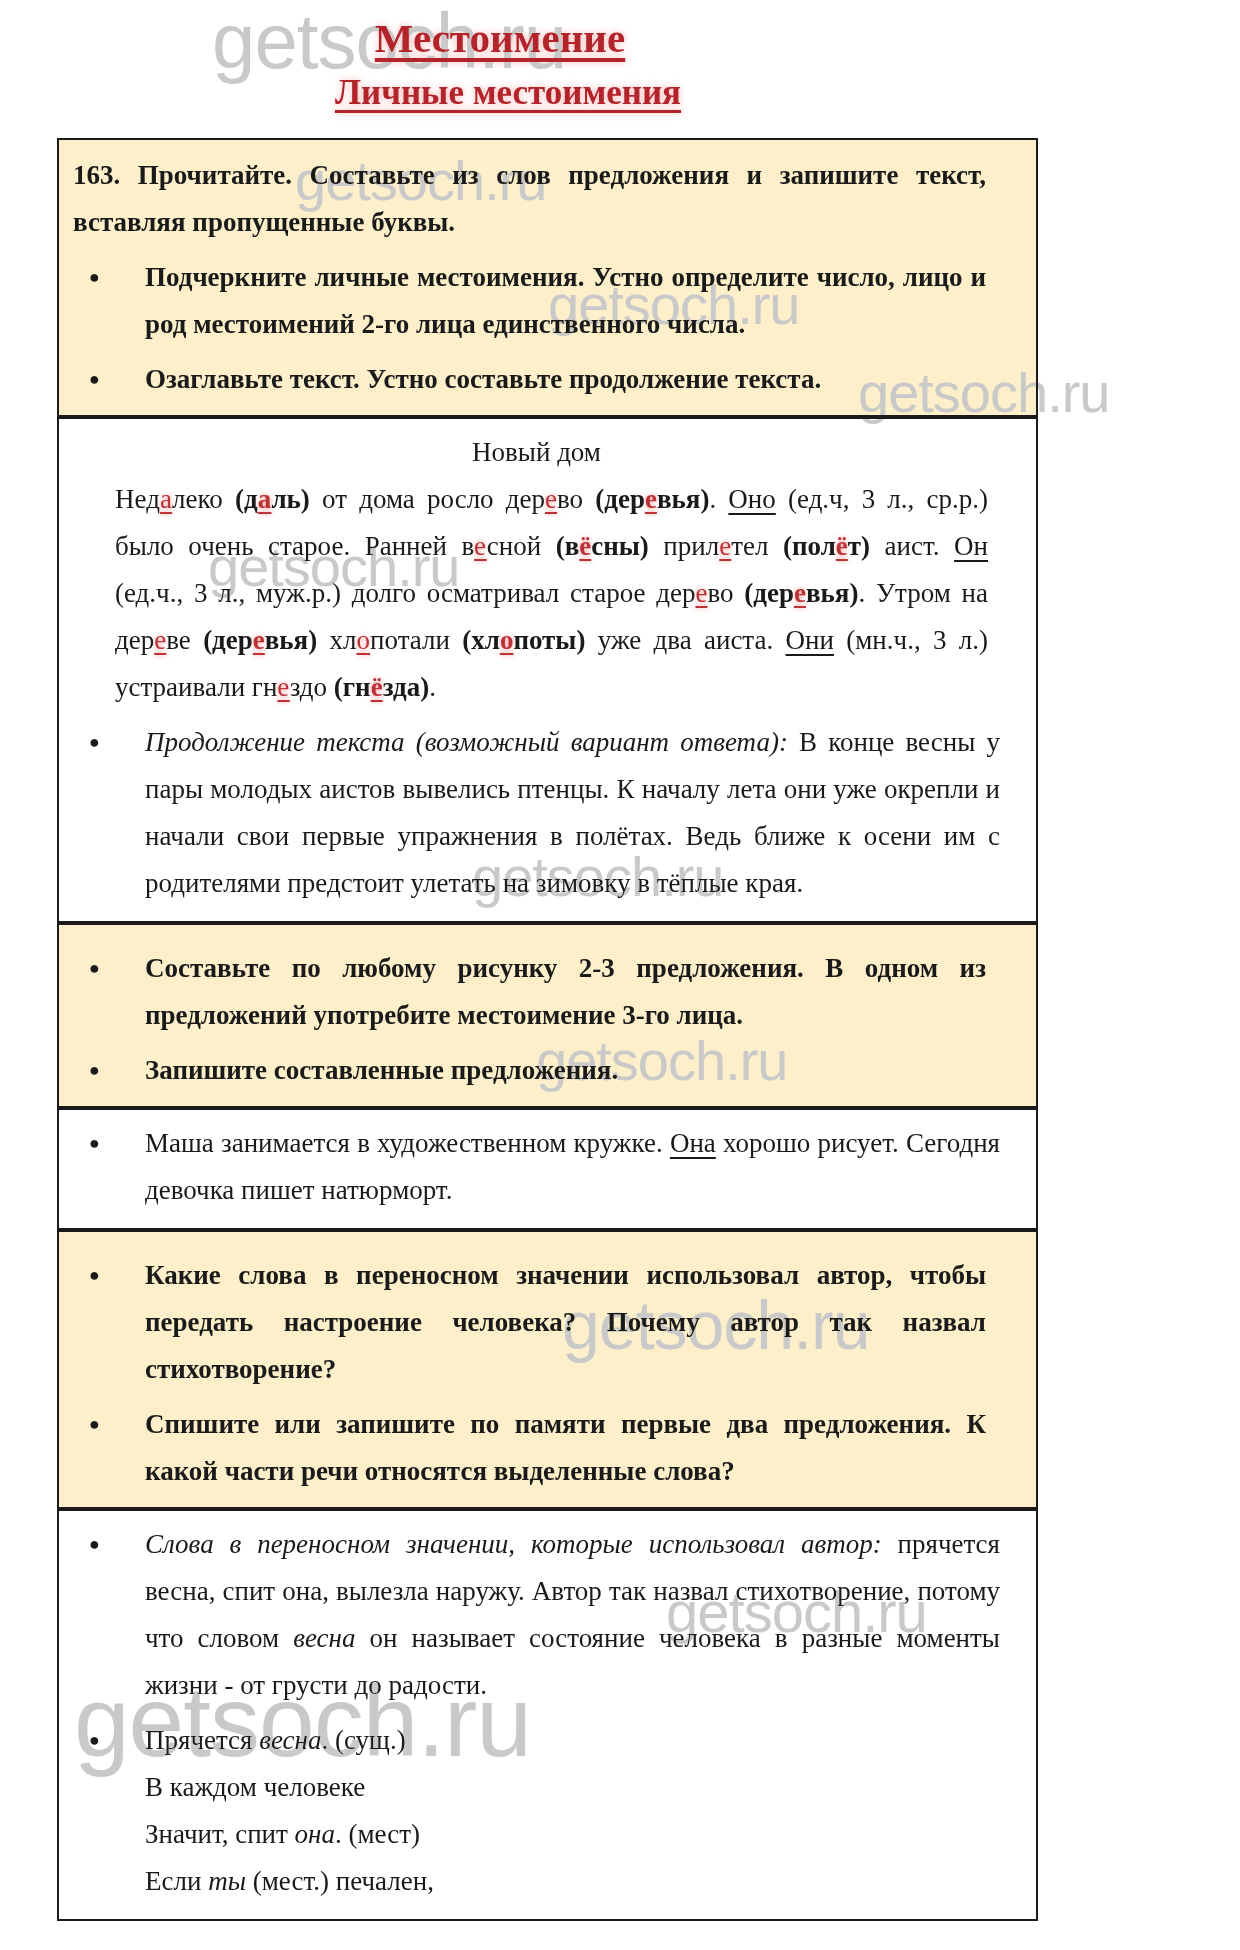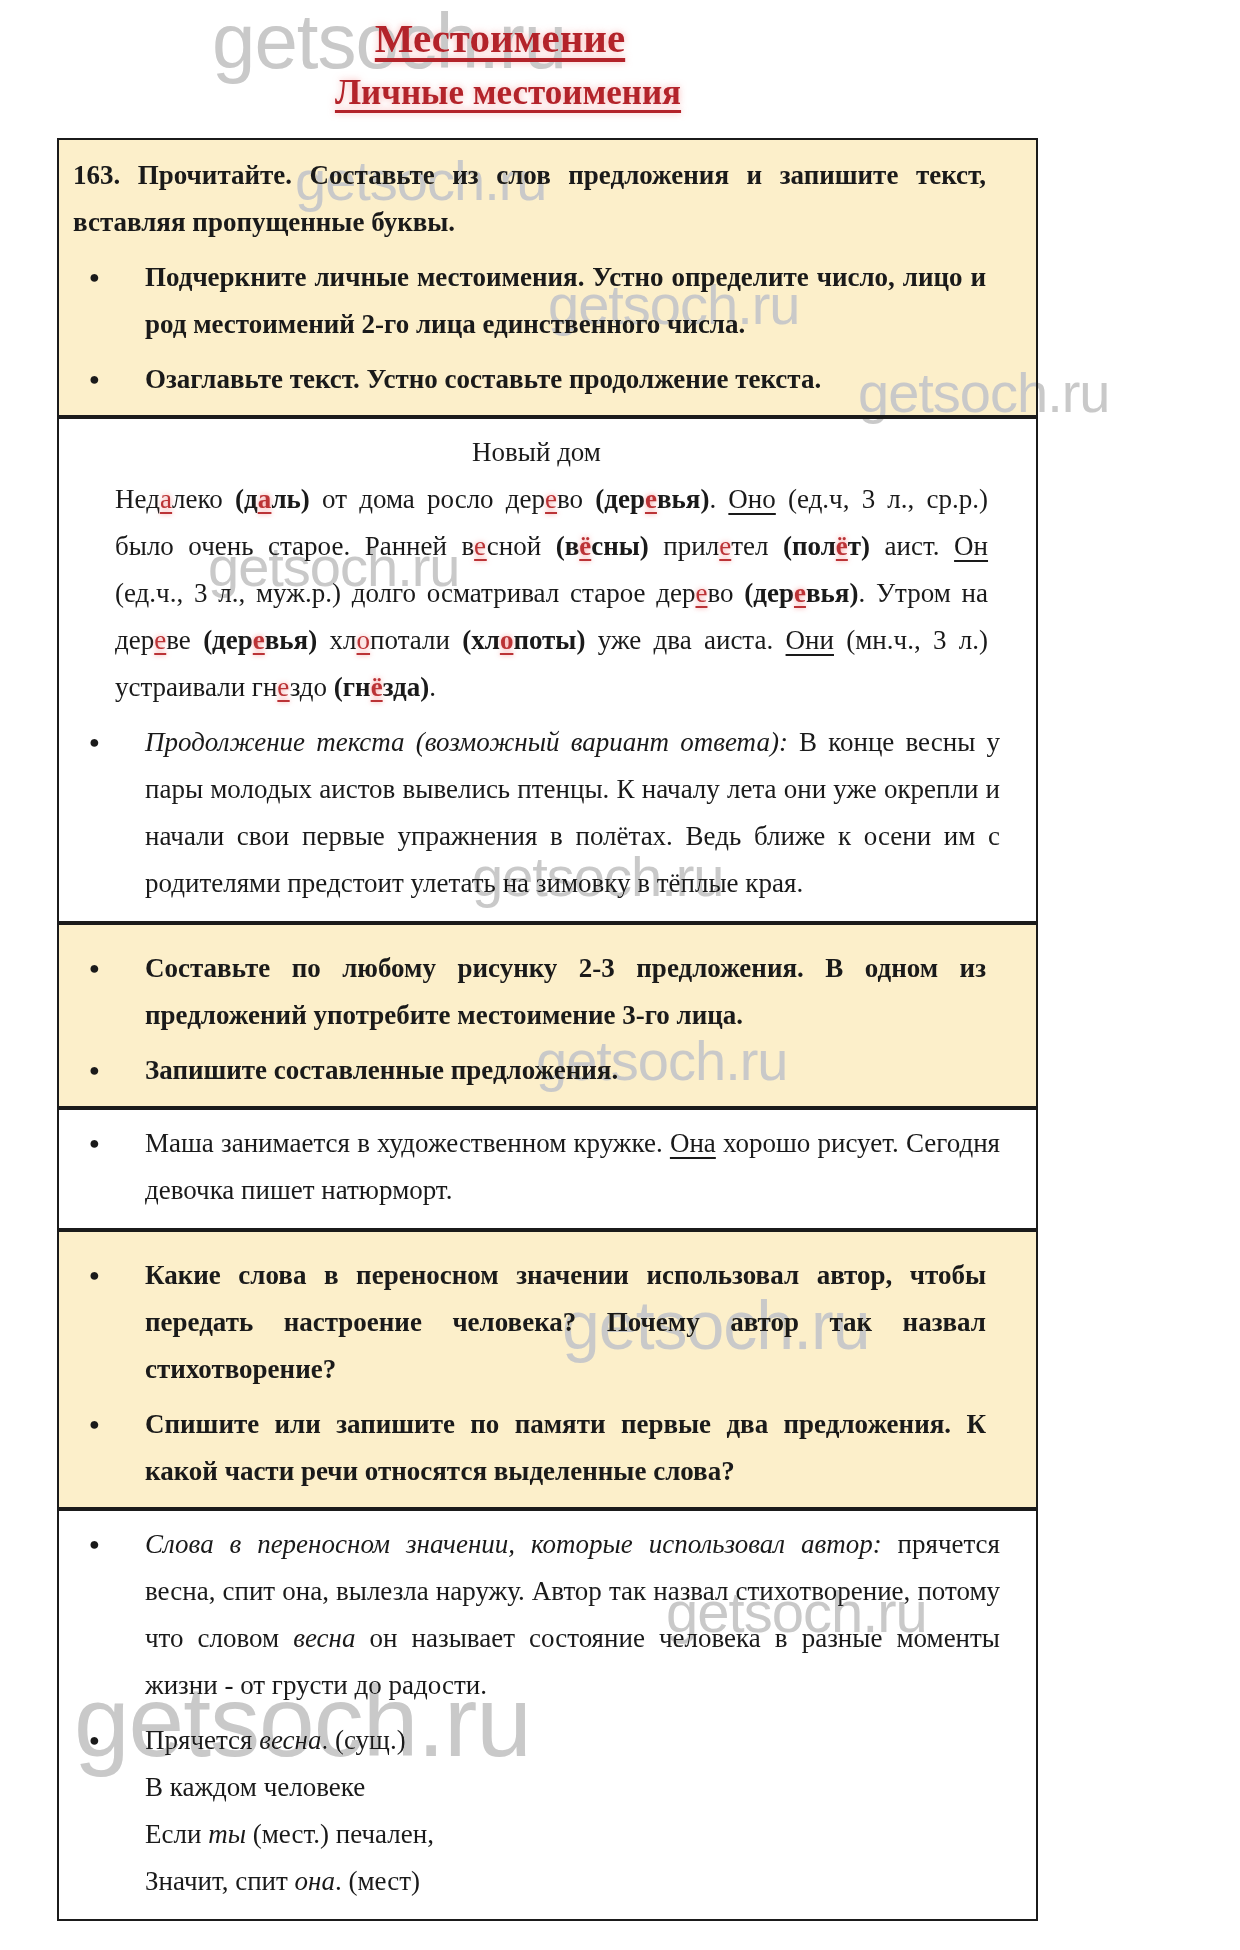--- a/index.html
+++ b/index.html
@@ -134,22 +134,22 @@
     <section class="sec answer">
       <div class="bullet" style="margin-top:0">
         <span class="dot">●</span>
         <p class="bullet-text"><span class="seg-i">Слова в переносном значении, которые использовал автор:</span><span class="seg-n"> прячется весна, спит она, вылезла наружу. Автор так назвал стихотворение, потому что словом </span><span class="seg-i">весна</span><span class="seg-n"> он называет состояние человека в разные моменты жизни - от грусти до радости.</span></p>
       </div>
       <div class="bullet">
         <span class="dot">●</span>
         <div class="bullet-text" style="text-align:left">
           <p class="poem-line"><span class="seg-n">Прячется </span><span class="seg-i">весна</span><span class="seg-n">. (сущ.)</span></p>
           <p class="poem-line"><span class="seg-n">В каждом человеке</span></p>
+          <p class="poem-line"><span class="seg-n">Значит, спит </span><span class="seg-i">она</span><span class="seg-n">. (мест)</span></p>
           <p class="poem-line"><span class="seg-n">Если </span><span class="seg-i">ты</span><span class="seg-n"> (мест.) печален,</span></p>
-          <p class="poem-line"><span class="seg-n">Значит, спит </span><span class="seg-i">она</span><span class="seg-n">. (мест)</span></p>
         </div>
       </div>
     </section>
 
   </div>
 
   <span class="wm wm1">getsoch.ru</span>
   <span class="wm wm2">getsoch.ru</span>
   <span class="wm wm3">getsoch.ru</span>
   <span class="wm wm4">getsoch.ru</span>

